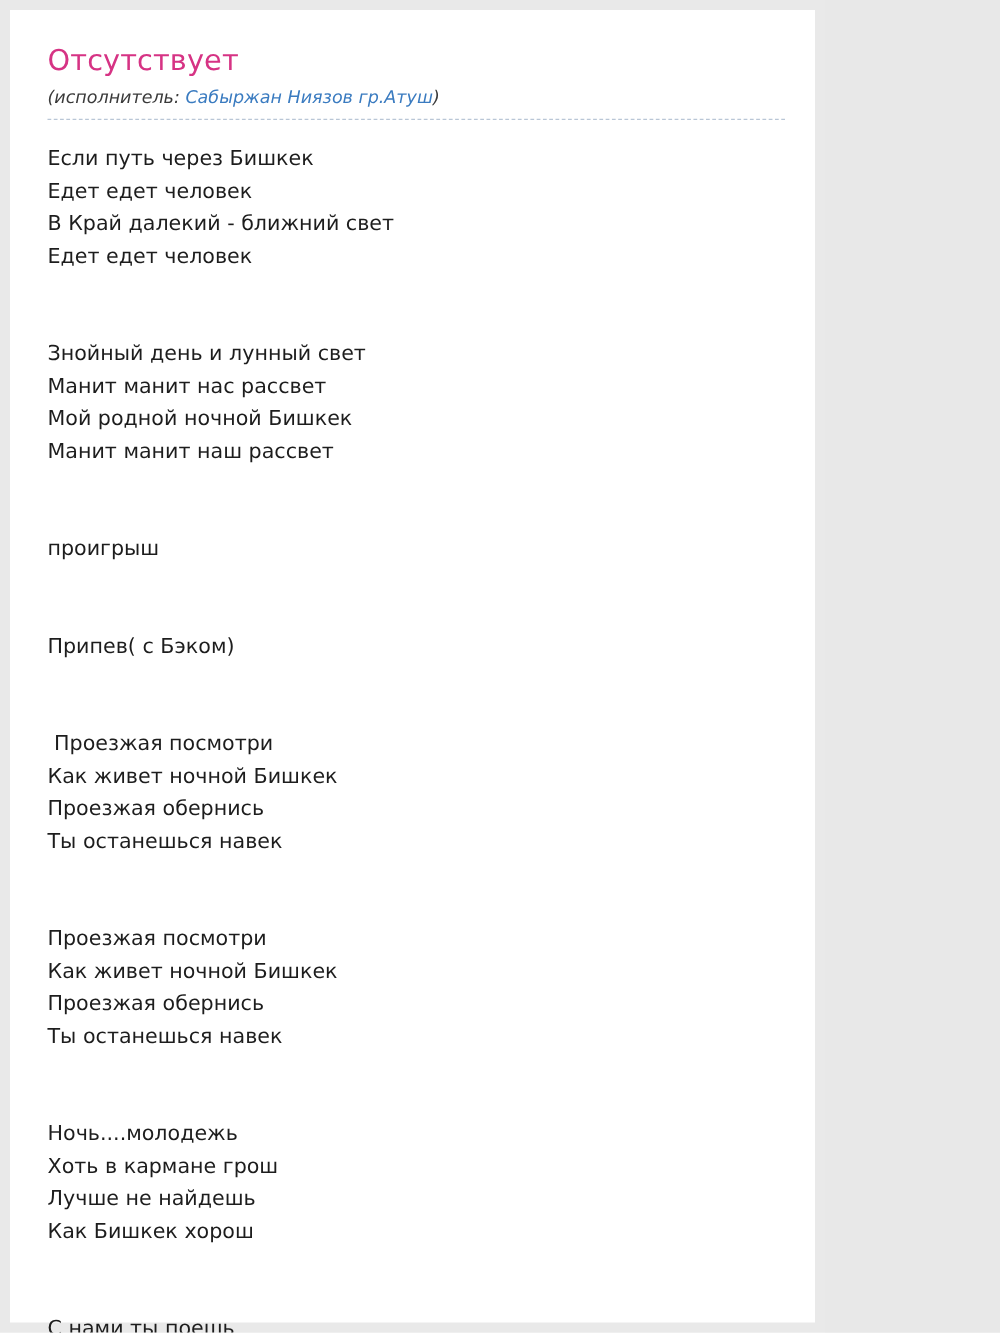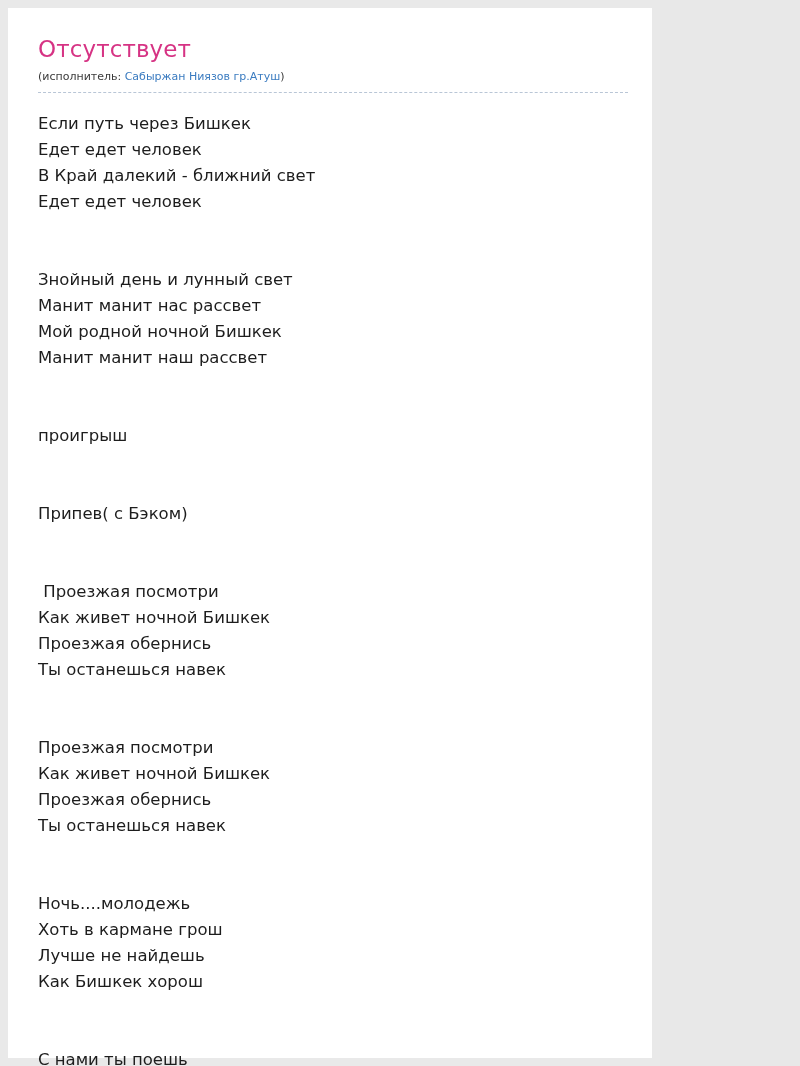--- a/index.html
+++ b/index.html
@@ -40,25 +40,26 @@
   }
   .song-title {
     color: #d63384;
     font-size: 23px;
     line-height: 1.2;
     font-weight: normal;
     margin: 0 0 6px 0;
     letter-spacing: 0.1px;
   }
   .artist-line {
-    font-size: 11px;
+    font-size: 14px;
     color: #3a3a3a;
     padding-bottom: 9px;
     border-bottom: 1px dashed #b9c6d6;
     margin-right: 8px;
+    font-style: italic;
   }
   .artist-line a {
     color: #3a7bc0;
     text-decoration: none;
   }
   .lyrics {
     margin-top: 18px;
     font-size: 16.5px;
     line-height: 26px;
     color: #1d1d1d;

